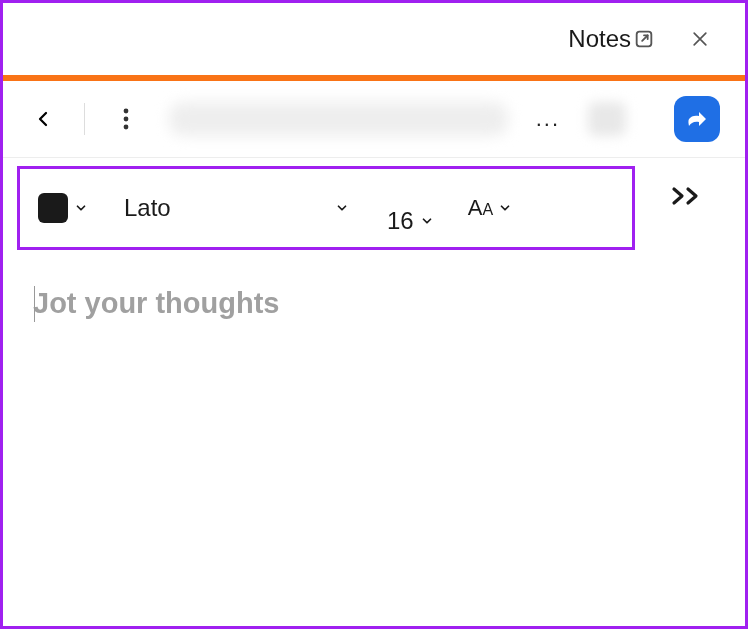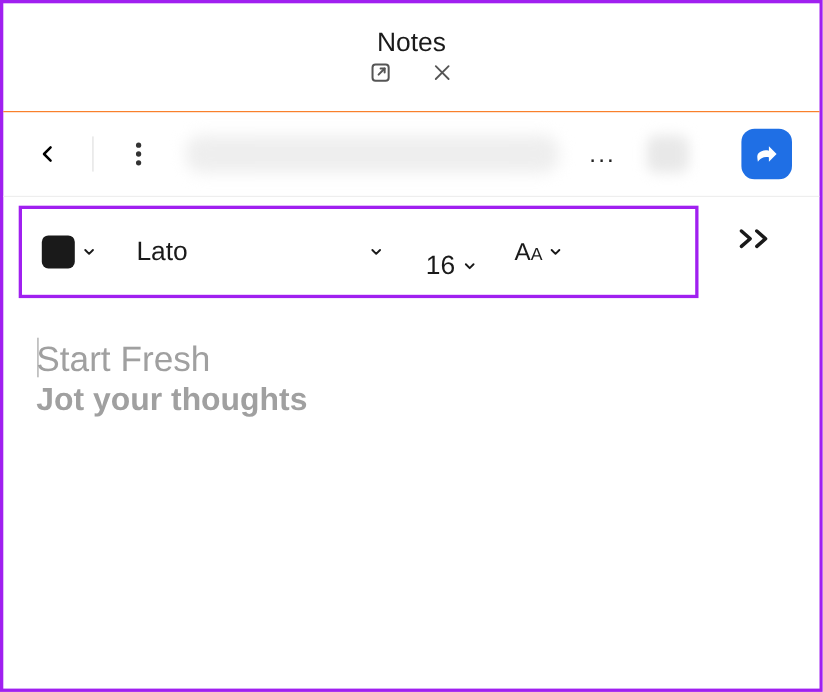--- a/index.html
+++ b/index.html
@@ -12,24 +12,23 @@
     .outer-frame {
       width: 748px;
       height: 629px;
       border: 3px solid #a020f0;
       position: relative;
       background: #fff;
     }
     .header {
       display: flex;
       align-items: center;
-      justify-content: space-between;
+      justify-content: flex-end;
       padding: 22px 32px 22px 32px;
-      border-bottom: 1px solid #f97316;
-      flex-direction: column;
+      border-bottom: 6px solid #f97316;
     }
     .header-spacer { width: 80px; }
     .header-title {
       font-size: 24px;
       color: #1a1a1a;
       font-weight: 400;
     }
     .header-actions {
       display: flex;
       gap: 30px;
@@ -274,17 +273,16 @@
       <div class="more-btn">
         <svg width="34" height="24" viewBox="0 0 34 24" fill="none" stroke="#1a1a1a" stroke-width="3.2" stroke-linecap="round" stroke-linejoin="round">
           <path d="M4 5 L12 12 L4 19"></path>
           <path d="M18 5 L26 12 L18 19"></path>
         </svg>
       </div>
     </div>
   </div>
 
   <div class="editor-area">
-    <div class="placeholder-title">Start Fresh</div>
     <div class="placeholder-sub">Jot your thoughts</div>
   </div>
 
 </div>
 
 </body></html>

